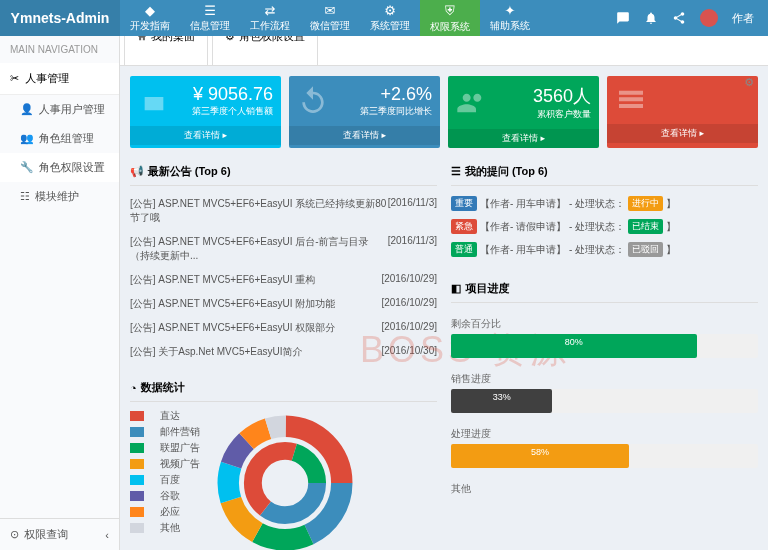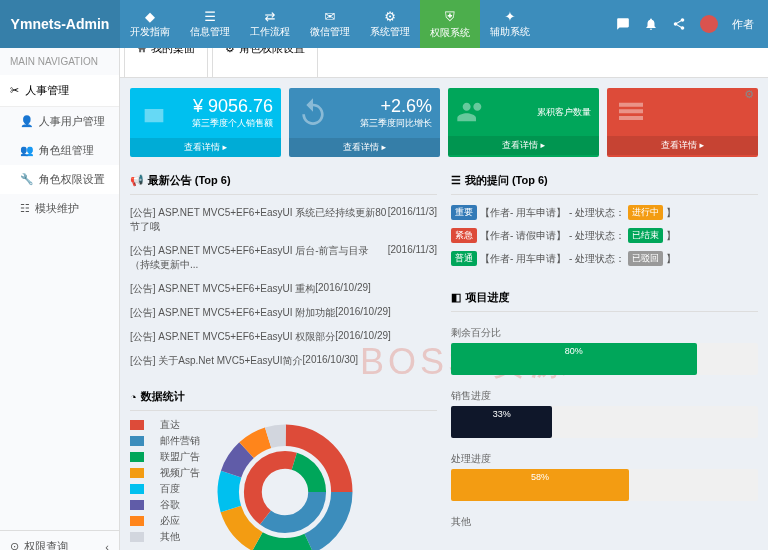--- a/index.html
+++ b/index.html
@@ -1,17 +1,17 @@
 <!DOCTYPE html>
 <html><head>
 <meta charset="utf-8">
 <style>
 *{margin:0;padding:0;box-sizing:border-box;font-family:"Microsoft YaHei",Arial,sans-serif}
 body{width:768px;height:550px;overflow:hidden;background:#ecf0f5;font-size:11px}
-.top{height:48px;background:#3c8dbc;color:#fff;display:flex;align-items:stretch}
+.top{height:36px;background:#3c8dbc;color:#fff;display:flex;align-items:stretch}
 .logo{width:120px;background:#367fa9;display:flex;align-items:center;justify-content:center;font-size:14px;font-weight:bold}
 .nav{display:flex;flex:1}
 .nav-item{padding:0 10px;display:flex;flex-direction:column;align-items:center;justify-content:center;cursor:pointer;font-size:10px;gap:1px}
 .nav-item.active{background:#4cae4c}
 .top-right{display:flex;align-items:center;gap:14px;padding:0 14px}
 .top-right svg{width:14px;height:14px;fill:#fff}
 .avatar{width:18px;height:18px;border-radius:50%;background:#d9534f}
 .body{display:flex;height:514px}
 .side{width:120px;background:#f9fafc;border-right:1px solid #ddd;display:flex;flex-direction:column}
 .side-title{padding:8px 10px;color:#999;font-size:10px}
@@ -29,27 +29,27 @@
 .card.c1{background:#00c0ef}.card.c2{background:#3c8dbc}.card.c3{background:#00a65a}.card.c4{background:#dd4b39}
 .card-body{display:flex;padding:8px;align-items:center;gap:8px}
 .card-ic{width:32px;height:32px;opacity:.4}
 .card-txt{flex:1;text-align:right}
 .card-val{font-size:18px;font-weight:300}
 .card-lbl{font-size:9px}
 .card-foot{background:rgba(0,0,0,.1);padding:3px;text-align:center;font-size:9px;display:flex;justify-content:center;align-items:center;gap:4px}
 .cols{display:flex;gap:14px}
 .col{flex:1;min-width:0}
 .sec-h{font-size:11px;font-weight:bold;padding:6px 0;border-bottom:1px solid #ddd;margin-bottom:6px;display:flex;align-items:center;gap:4px}
-.ann{display:flex;padding:5px 0;font-size:10px;color:#555}
+.ann{display:flex;justify-content:space-between;padding:5px 0;font-size:10px;color:#555}
 .ask{padding:4px 0;font-size:10px;color:#555;display:flex;align-items:center;gap:3px;flex-wrap:wrap}
 .tag{padding:1px 4px;color:#fff;border-radius:2px;font-size:9px}
 .tag.r{background:#dd4b39}.tag.o{background:#f39c12}.tag.g{background:#00a65a}.tag.b{background:#337ab7}.tag.gr{background:#999}
 .prog-row{margin:14px 0}
 .prog-lbl{font-size:10px;color:#666;margin-bottom:3px}
-.prog{height:32px;background:#f0f0f0;border-radius:2px;position:relative}
+.prog{height:24px;background:#f0f0f0;border-radius:2px;position:relative}
 .prog-fill{height:100%;border-radius:2px;text-align:center;color:#fff;font-size:9px;line-height:16px}
 .legend{font-size:10px;color:#555}
 .legend div{display:flex;align-items:center;gap:16px;padding:1px 0}
 .lbox{width:14px;height:10px}
 .watermark{position:absolute;top:260px;left:240px;font-size:36px;color:rgba(221,75,57,.25);font-weight:normal;pointer-events:none;letter-spacing:4px}
 .donut{position:relative;width:150px;height:150px}
 </style>
 </head>
 <body>
 
@@ -174,20 +174,21 @@
               </div>
             </div>
             <div class="card-foot">查看详情 ▸</div>
           </div>
           <div class="card c3">
             <div class="card-body">
               <div class="card-ic"><svg viewBox="0 0 24 24" fill="#fff">
                   <path d="M16 11c1.66 0 3-1.34 3-3s-1.34-3-3-3-3 1.34-3 3 1.34 3 3 3zm-8 0c1.66 0 3-1.34 3-3S9.66 5 8 5 5 6.34 5 8s1.34 3 3 3zm0 2c-2.33 0-7 1.17-7 3.5V19h14v-2.5c0-2.33-4.67-3.5-7-3.5z"></path>
                 </svg></div>
               <div class="card-txt">
+                <div class="card-val">3560人</div>
                 <div class="card-lbl">累积客户数量</div>
               </div>
             </div>
             <div class="card-foot">查看详情 ▸</div>
           </div>
           <div class="card c4">
             <div class="card-body">
               <div class="card-ic"><svg viewBox="0 0 24 24" fill="#fff">
                   <path d="M3 5h18v3H3zM3 10h18v3H3zM3 15h18v3H3z"></path>
                 </svg></div>
@@ -305,21 +306,21 @@
           <div id="progs">
               <div class="prog-row">
                 <div class="prog-lbl">剩余百分比</div>
                 <div class="prog">
                   <div class="prog-fill" style="width:80%;background:#00a65a">80%</div>
                 </div>
               </div>
               <div class="prog-row">
                 <div class="prog-lbl">销售进度</div>
                 <div class="prog">
-                  <div class="prog-fill" style="width:33%;background:#0f172a">33%</div>
+                  <div class="prog-fill" style="width:33%;background:#404040">33%</div>
                 </div>
               </div>
               <div class="prog-row">
                 <div class="prog-lbl">处理进度</div>
                 <div class="prog">
                   <div class="prog-fill" style="width:58%;background:#f39c12">58%</div>
                 </div>
               </div>
               <div class="prog-row">
                 <div class="prog-lbl">其他</div>

